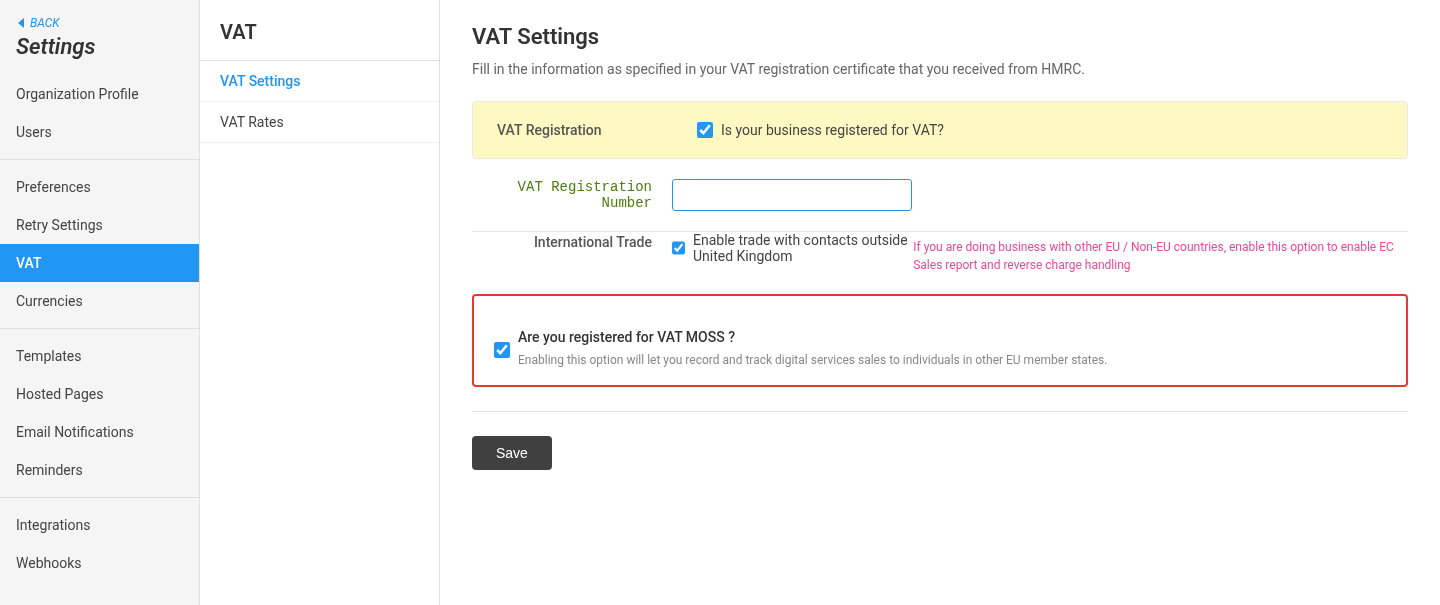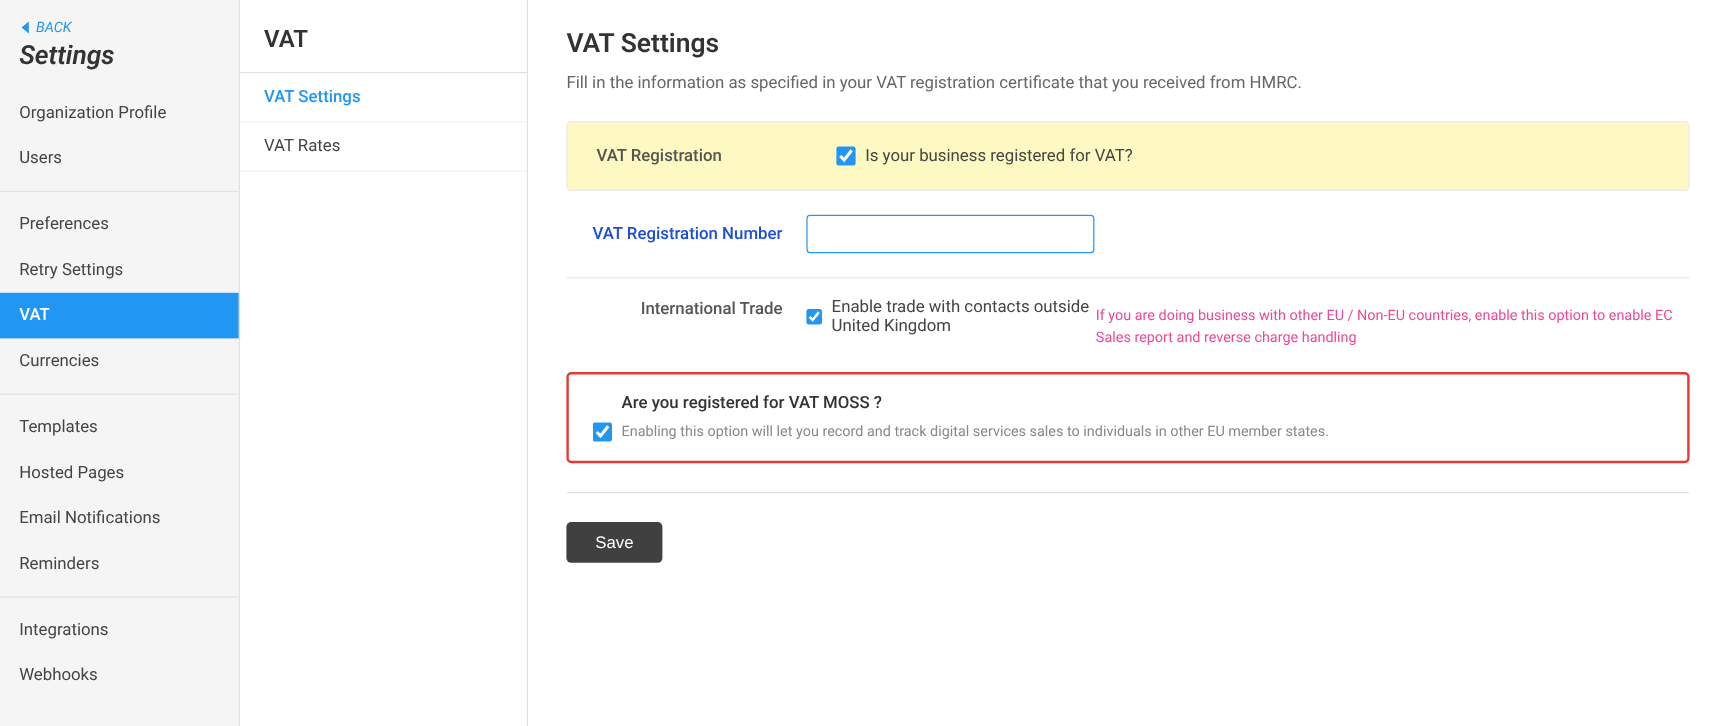--- a/index.html
+++ b/index.html
@@ -112,21 +112,22 @@
       align-items: center;
     }
     .form-label-col {
       width: 200px;
       font-weight: 500;
       color: #555;
       font-size: 14px;
       flex-shrink: 0;
     }
     .form-label-col.required {
-      color: #1d4ed8;
+      color: #4d7c0f;
+      font-family: Liberation Mono, monospace;
     }
     .form-control-col {
       flex: 1;
       display: flex;
       align-items: center;
     }
     .checkbox-input {
       width: 16px;
       height: 16px;
       accent-color: #2196F3;
@@ -147,21 +148,20 @@
       width: 240px;
       outline: none;
       color: #333;
     }
 
     
     .form-row-complex {
       display: flex;
       align-items: flex-start;
       margin-top: 16px;
-      padding-top: 16px;
       border-top: 1px solid #e8e8e8;
     }
     .desc-text {
       font-size: 12px;
       color: #ec4899;
       margin-top: 6px;
       line-height: 1.5;
     }
 
     
@@ -177,21 +177,22 @@
       font-weight: 500;
     }
     .moss-desc {
       font-size: 12px;
       color: #888;
       margin-top: 6px;
       line-height: 1.5;
     }
     .moss-row {
       display: flex;
-      align-items: flex-end;
+      align-items: center;
+      margin-top: 17px;
     }
 
     
     .section-divider {
       border: none;
       border-top: 1px solid #e0e0e0;
       margin: 8px 0 24px 0;
     }
 
     

